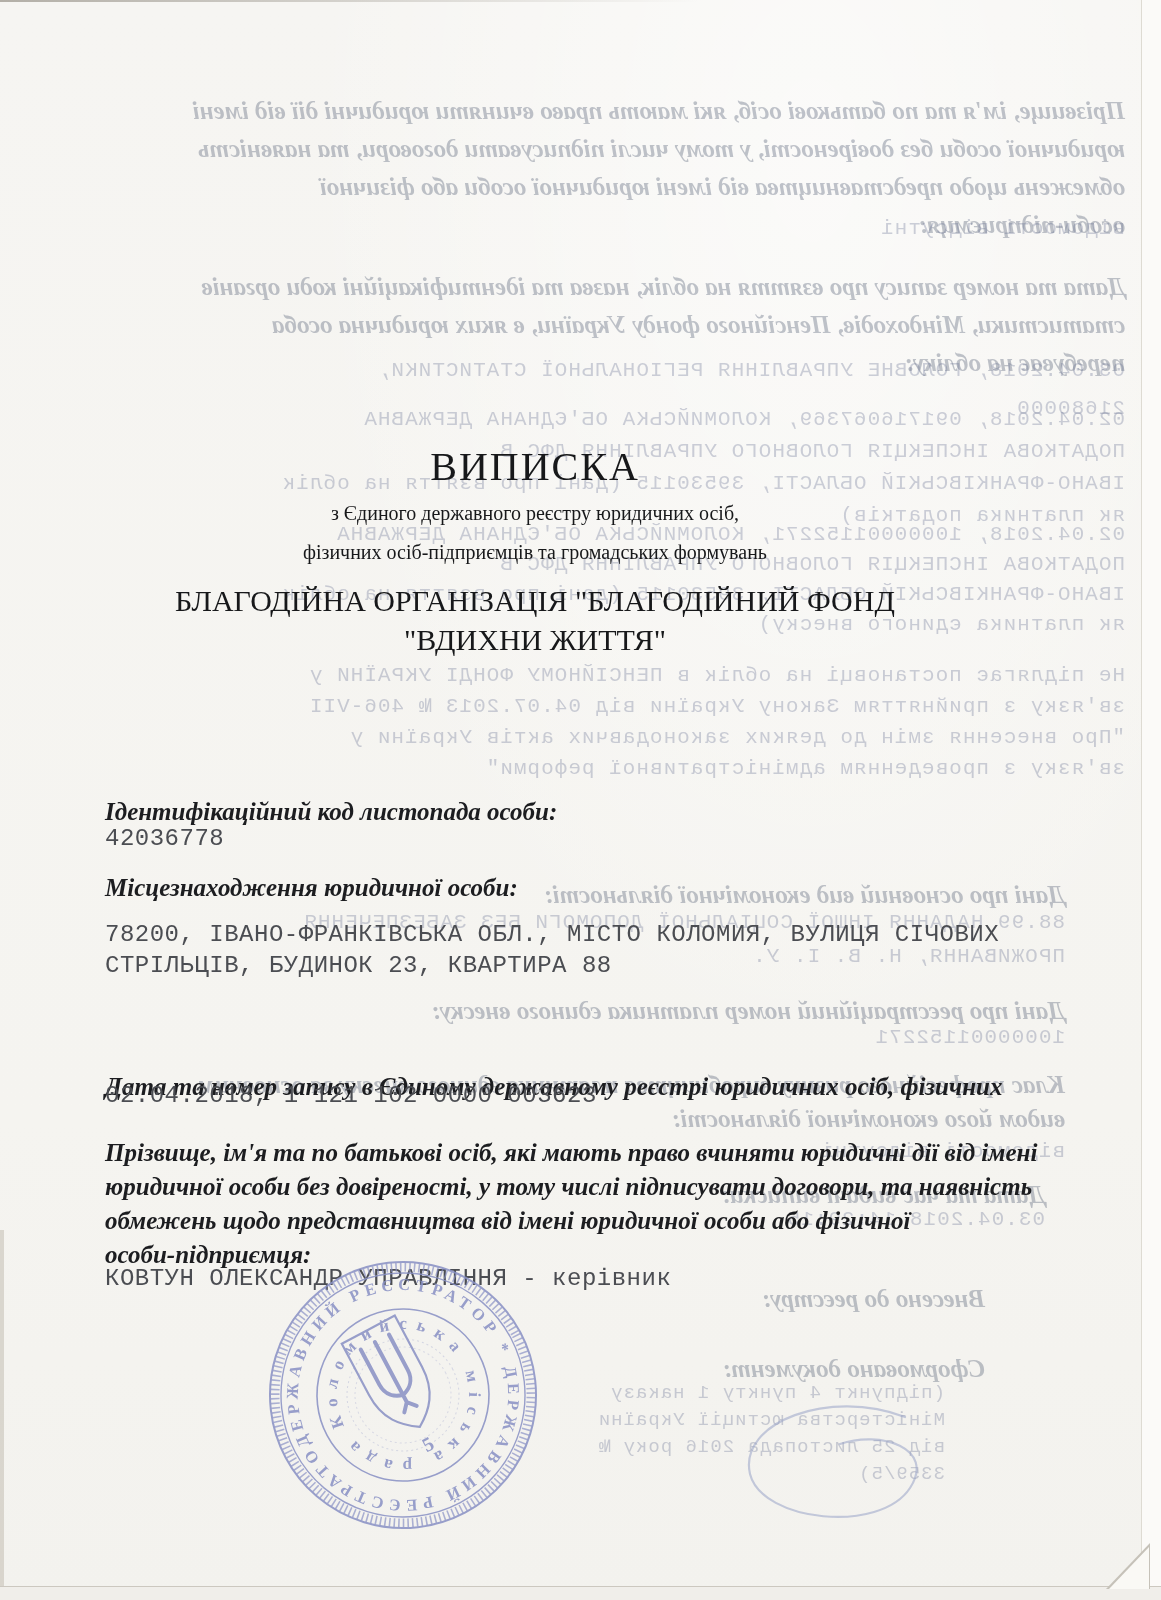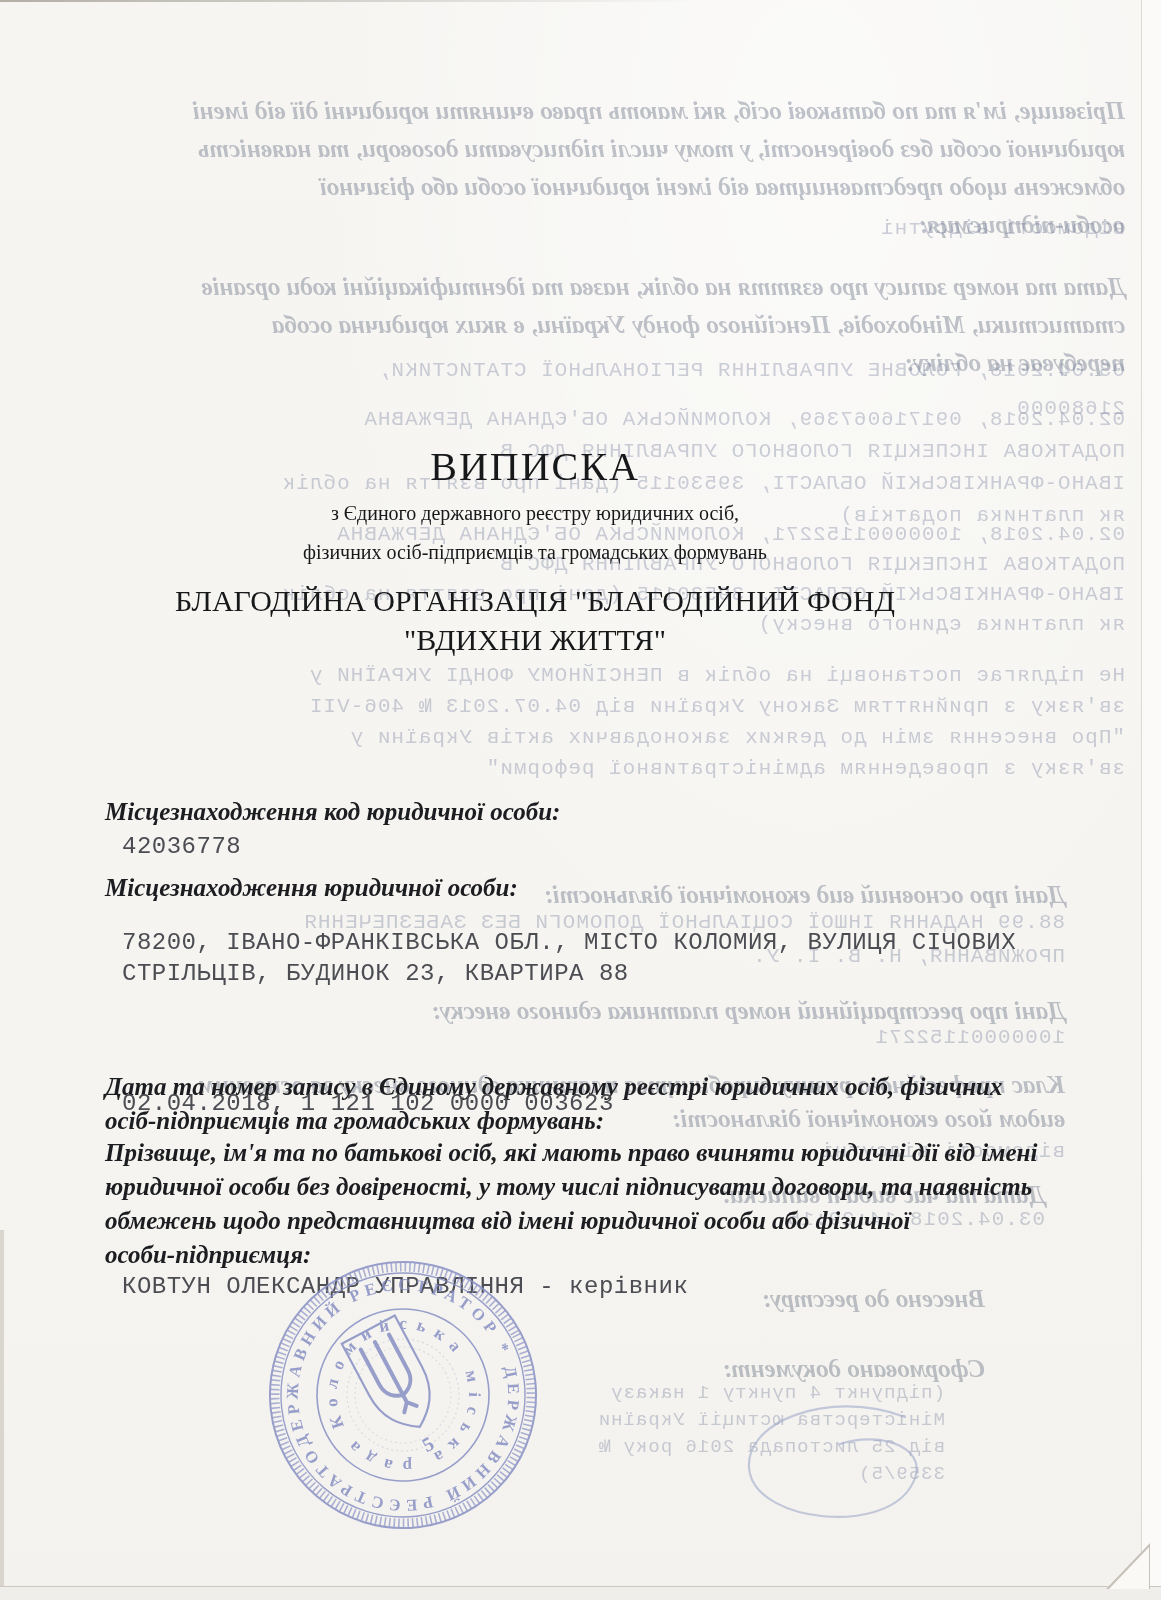--- a/index.html
+++ b/index.html
@@ -18,21 +18,21 @@
 
   
   .front{position:absolute;inset:0;z-index:2;}
   .center{position:absolute;left:60px;width:950px;text-align:center;font-weight:400;color:#17181a;}
   .title{top:444px;font-size:40px;line-height:46px;letter-spacing:2px;}
   .sub1{top:494px;font-size:20px;line-height:38px;}
   .sub2{top:533px;font-size:20px;line-height:38px;}
   .org1{top:582px;font-size:30px;line-height:38px;}
   .org2{top:621px;font-size:30px;line-height:38px;}
   .f-label{position:absolute;left:105px;right:60px;font:italic 700 25px/34px "Liberation Serif",serif;color:#1c1d20;}
-  .f-value{position:absolute;left:122px;right:40px;font:24px/30.5px "Liberation Mono",monospace;color:#4b4d52;letter-spacing:.5px;margin-top:8px;}
+  .f-value{position:absolute;left:105px;right:40px;font:24px/30.5px "Liberation Mono",monospace;color:#4b4d52;letter-spacing:.5px;}
 
   
   .stamp{position:absolute;left:243px;top:1235px;z-index:3;opacity:.85;filter:blur(.6px);}
   .sig{position:absolute;left:700px;top:1392px;z-index:3;opacity:.55;}
 
   
   .scan-right{position:absolute;left:1141px;top:0;width:20px;height:1600px;background:#fbfaf8;border-left:1px solid #dedbd3;z-index:4;}
   .scan-bottom{position:absolute;left:0;top:1586px;width:1161px;height:14px;background:#f0eeea;border-top:1px solid #ccc8c0;z-index:4;}
   .edge-top{position:absolute;left:0;top:0;width:700px;height:2px;background:linear-gradient(to right,#b3afa7,rgba(200,196,188,0));z-index:4;}
   .edge-left{position:absolute;left:0;top:1230px;width:4px;height:360px;background:#c2bdb3;opacity:.55;z-index:4;}
@@ -123,37 +123,36 @@
   </div>
 
   <div class="front">
     <div class="center title">ВИПИСКА</div>
     <div class="center sub1">з Єдиного державного реєстру юридичних осіб,</div>
     <div class="center sub2">фізичних осіб-підприємців та громадських формувань</div>
     <div class="center org1">БЛАГОДІЙНА ОРГАНІЗАЦІЯ "БЛАГОДІЙНИЙ ФОНД</div>
     <div class="center org2">"ВДИХНИ ЖИТТЯ"</div>
 
     <div class="f-label" style="top:795px">
-        <div>Місцезнаходження код юридичної особи:</div>
+        <div>Ідентифікаційний код листопада особи:</div>
       </div>
     <div class="f-value" style="top:824px">
         <div>42036778</div>
       </div>
 
     <div class="f-label" style="top:871px">
         <div>Місцезнаходження юридичної особи:</div>
       </div>
     <div class="f-value" style="top:920px">
         <div>78200, ІВАНО-ФРАНКІВСЬКА ОБЛ., МІСТО КОЛОМИЯ, ВУЛИЦЯ СІЧОВИХ</div>
         <div>СТРІЛЬЦІВ, БУДИНОК 23, КВАРТИРА 88</div>
       </div>
 
     <div class="f-label" style="top:1070px">
         <div>Дата та номер запису в Єдиному державному реєстрі юридичних осіб, фізичних</div>
-        <div>осіб-підприємців та громадських формувань:</div>
       </div>
     <div class="f-value" style="top:1081px">
         <div>02.04.2018, 1 121 102 0000 003623</div>
       </div>
 
     <div class="f-label" style="top:1136px">
         <div>Прізвище, ім'я та по батькові осіб, які мають право вчиняти юридичні дії від імені</div>
         <div>юридичної особи без довіреності, у тому числі підписувати договори, та наявність</div>
         <div>обмежень щодо представництва від імені юридичної особи або фізичної</div>
         <div>особи-підприємця:</div>

